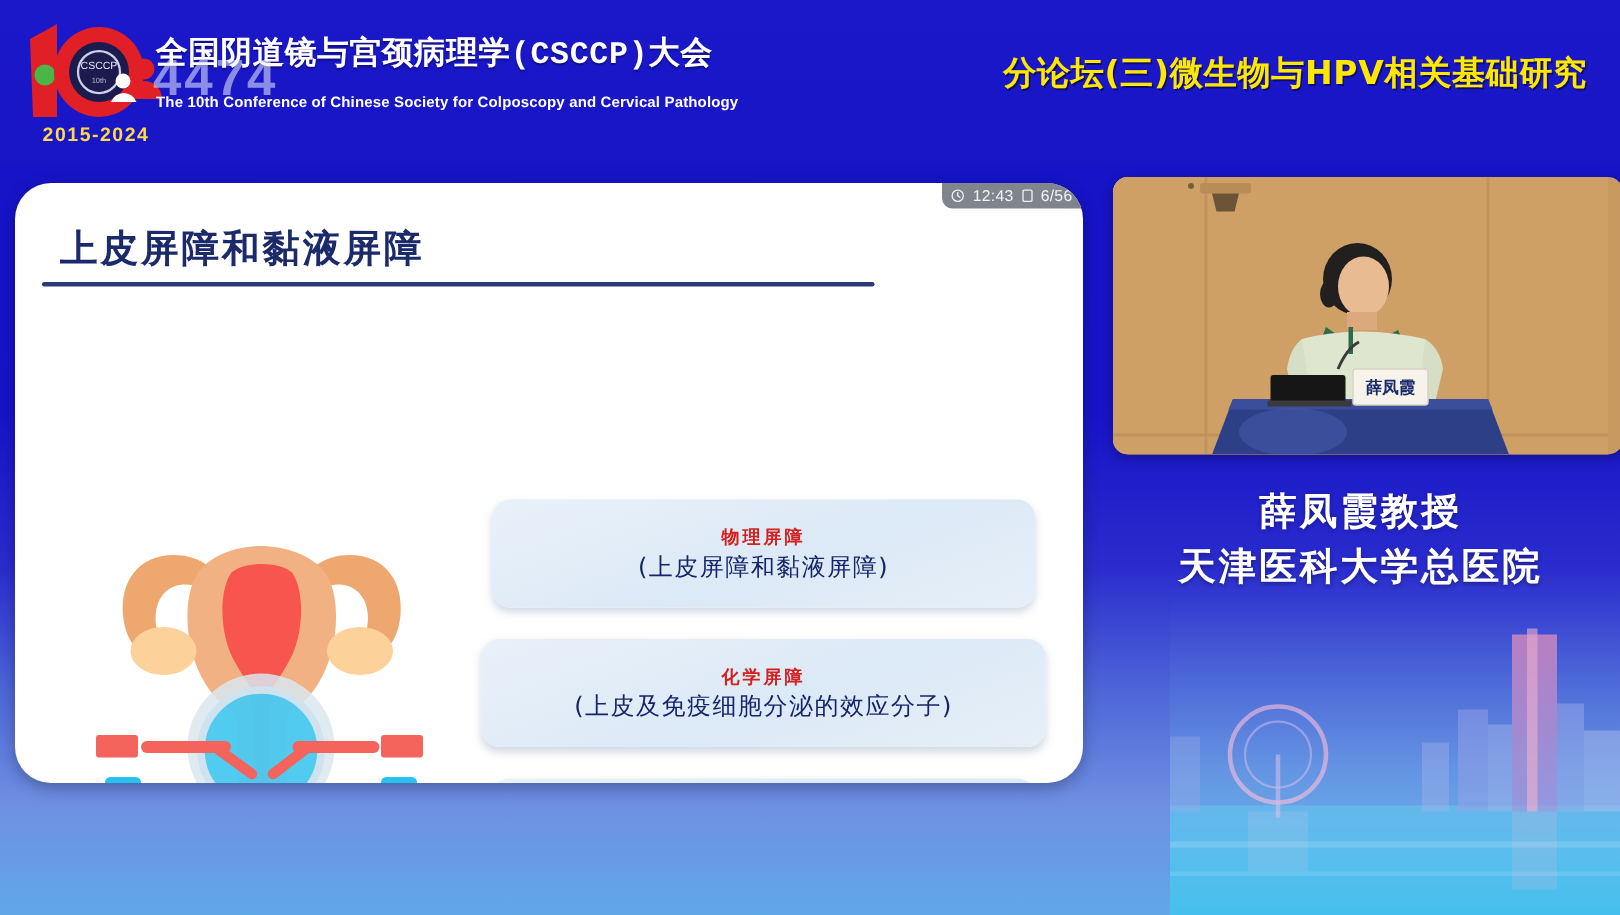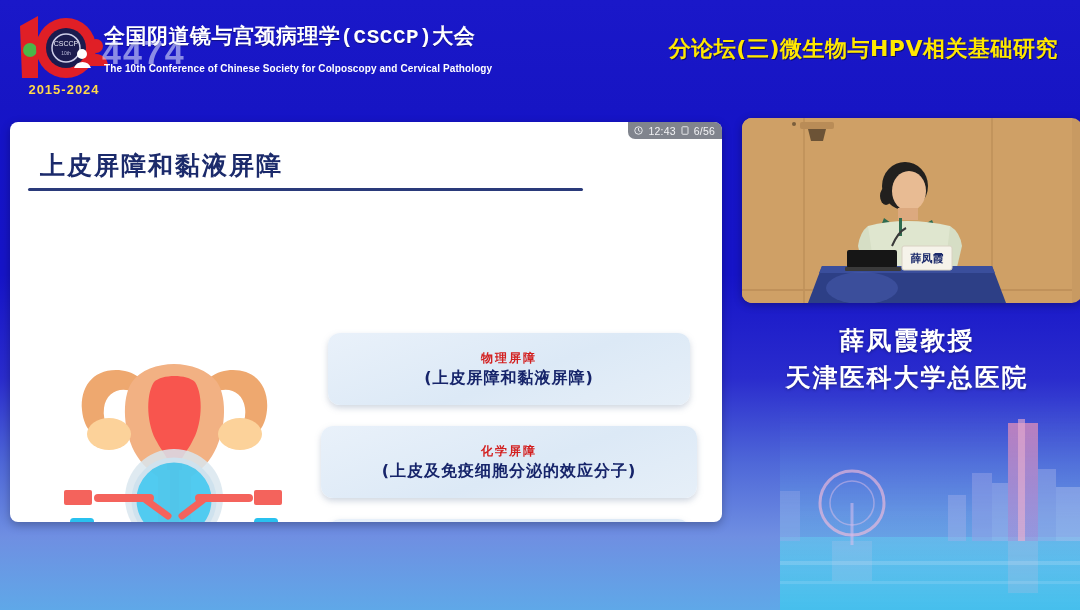--- a/index.html
+++ b/index.html
@@ -107,21 +107,21 @@
   }
 
   
   .slide {
     position: absolute;
     left: 10px;
     top: 122px;
     width: 712px;
     height: 400px;
     background: #ffffff;
-    border-radius: 8px;
+    border-radius: 24px;
     box-shadow: 0 3px 10px rgba(0,0,0,.28);
     overflow: hidden;
   }
 
   .timer-badge {
     position: absolute;
     right: 0;
     top: 0;
     height: 17px;
     padding: 0 7px 0 6px;
@@ -187,21 +187,21 @@
 
   .box-head {
     font-size: 12px;
     font-weight: bold;
     color: #d32020;
     letter-spacing: 2px;
     font-family: "DejaVu Sans", "Liberation Sans", sans-serif;
   }
   .box-sub {
     font-size: 16px;
-    font-weight: bold;
+    font-weight: normal;
     color: #16246a;
     letter-spacing: 1px;
     font-family: "DejaVu Sans", "Liberation Sans", sans-serif;
   }
 
   
   .video {
     position: absolute;
     left: 742px;
     top: 118px;

